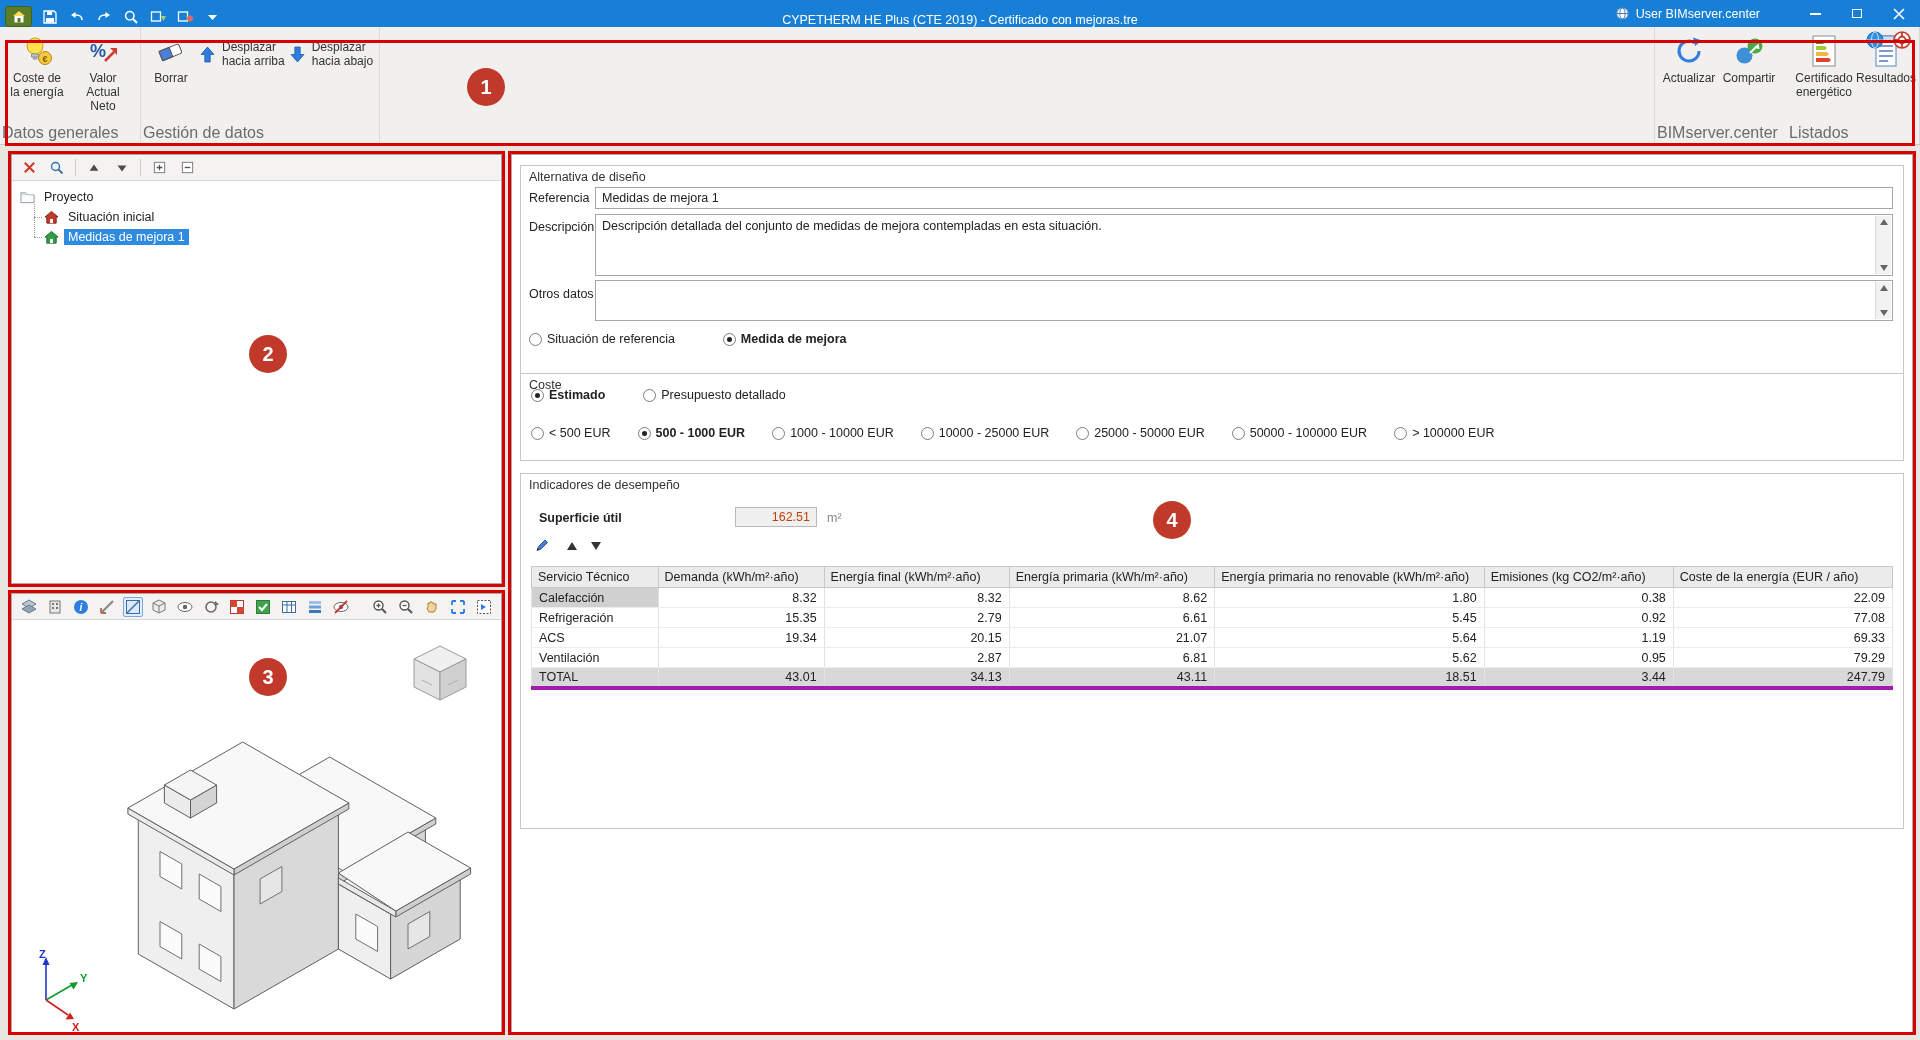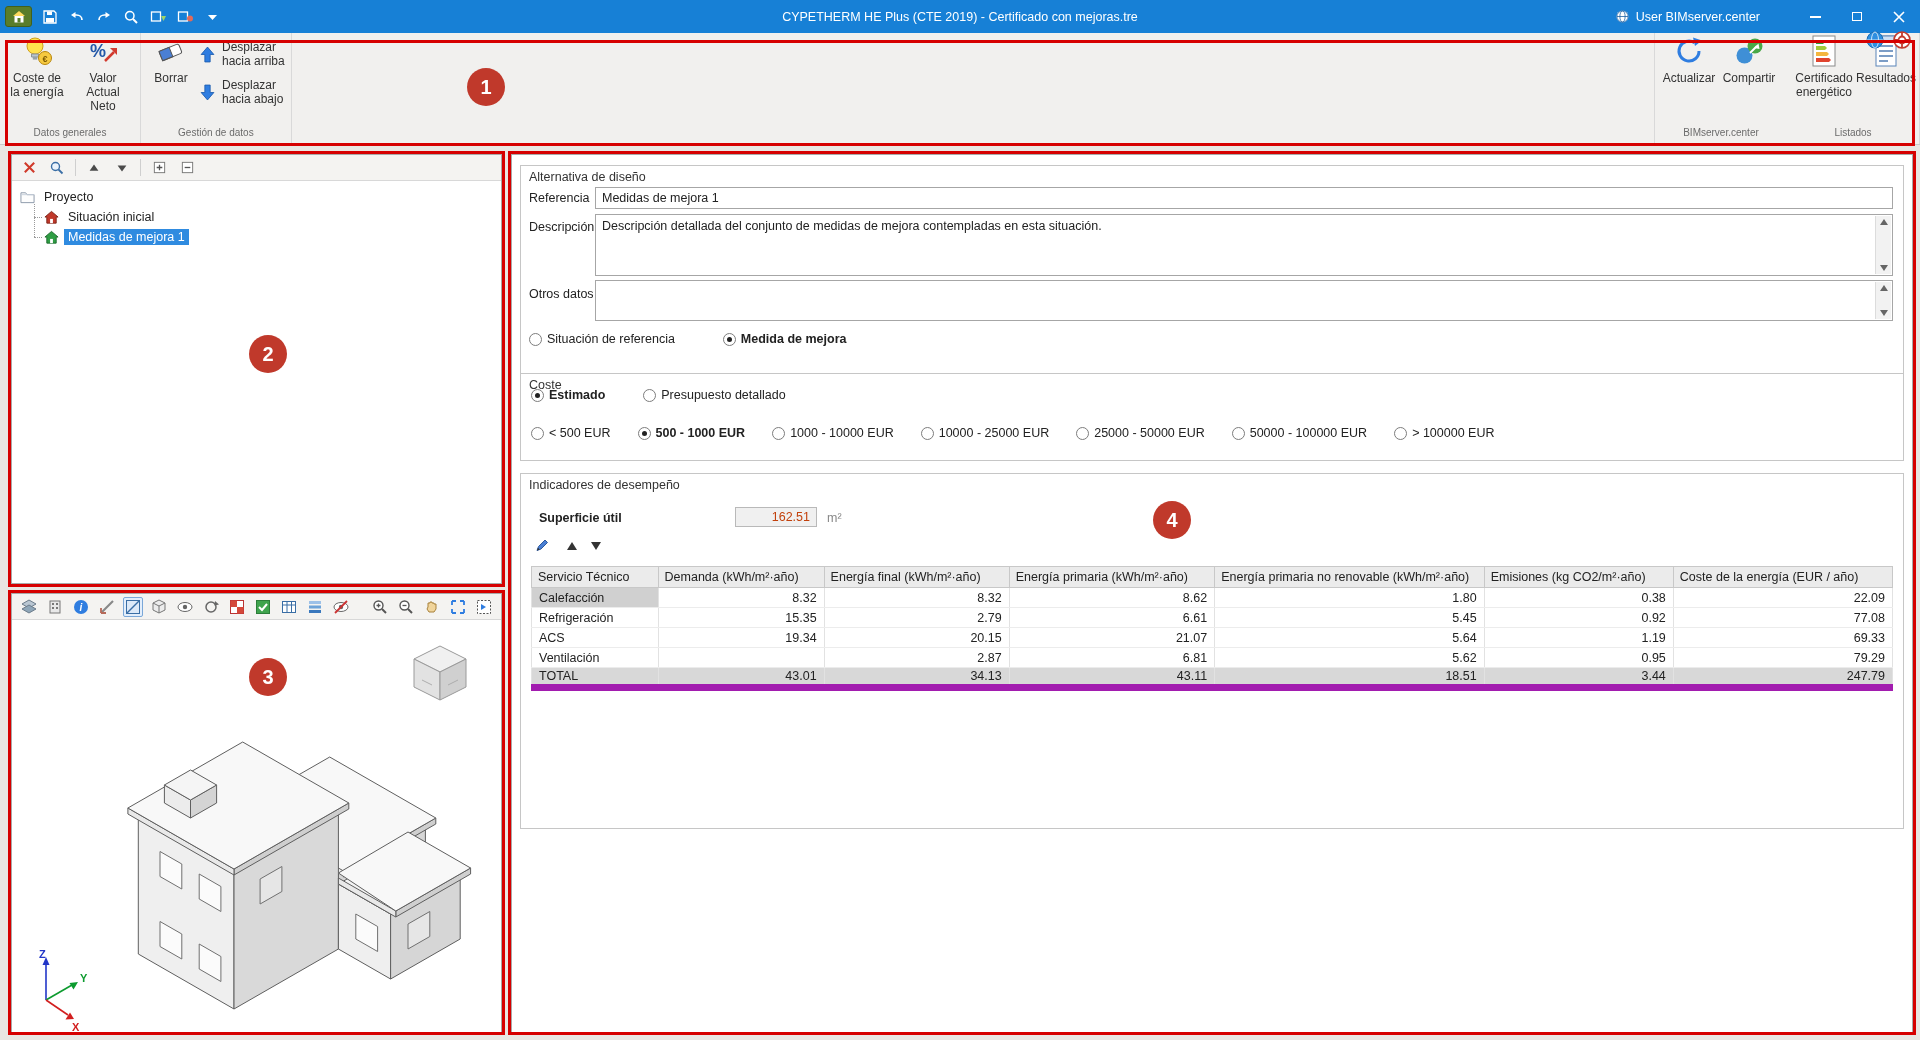--- a/index.html
+++ b/index.html
@@ -1,40 +1,40 @@
 <!DOCTYPE html>
 <html><head>
 <meta charset="utf-8">
 <style>
 *{box-sizing:border-box;margin:0;padding:0}
 html,body{width:1920px;height:1040px;overflow:hidden;background:#e9e6e2;
   font-family:"Liberation Sans","DejaVu Sans",sans-serif;font-size:12.5px;color:#222}
 .app{position:relative;width:1920px;height:1040px}
 
 
-.titlebar{position:absolute;left:0;top:0;width:1920px;height:33px;background:#1780d6;display:flex;align-items:center;color:#fff;z-index:5}
+.titlebar{position:absolute;left:0;top:0;width:1920px;height:27px;background:#1780d6;display:flex;align-items:flex-end;color:#fff;z-index:5}
 .qat{display:flex;align-items:center;gap:9px;padding-left:5px}
 .appbtn{width:27px;height:21px;background:#5a7d2a;border-radius:3px;display:flex;align-items:center;justify-content:center;border:1px solid #41601c}
 .qicon{display:flex;align-items:center;justify-content:center;width:18px;height:18px}
 .title-center{position:absolute;left:300px;right:300px;text-align:center;font-size:12.5px;color:#fff;pointer-events:none}
 .tb-right{margin-left:auto;display:flex;align-items:center;height:100%}
 .userchip{display:flex;align-items:center;gap:6px;margin-right:34px}
 .winbtn{width:42px;height:27px;display:flex;align-items:center;justify-content:center;cursor:default}
 .ic-min{width:11px;height:2px;background:#fff}
 .ic-max{width:10px;height:9px;border:1.5px solid #fff}
 
 
 .ribbon{position:absolute;left:0;top:27px;width:1920px;height:118px;background:#f1f0ee;border-bottom:1px solid #c9c9c9;display:flex;z-index:4}
 .rgroup{display:flex;flex-direction:column;border-right:1px solid #d9d9d9;padding:0 2px}
 .rgroup.rright{border-right:none;border-left:1px solid #d9d9d9;margin-left:auto}
 .rbuttons{flex:1;display:flex;align-items:flex-start;padding:7px 4px 0;gap:4px}
 .rbtn{width:62px;display:flex;flex-direction:column;align-items:center;gap:3px;text-align:center;cursor:default}
 .rlabel{font-size:12px;line-height:1.18;color:#333;white-space:pre-line}
-.rgroup-label{height:20px;text-align:center;font-size:10px;color:#6b6b6b;line-height:18px}
-.rstack{display:flex;flex-direction:column;gap:4px;padding-top:3px}
+.rgroup-label{height:20px;text-align:left;font-size:16px;color:#6b6b6b;line-height:18px}
+.rstack{display:flex;flex-direction:row;gap:4px;padding-top:3px}
 .rsmall{display:flex;align-items:center;gap:6px;height:34px}
 .ribbon-corner{position:absolute;right:8px;top:30px;display:flex;gap:7px;z-index:6}
 
 
 .panel{position:absolute;background:#fff;border:1px solid #a9a9a9;overflow:hidden}
 .tree-panel{left:11px;top:154px;width:491px;height:430px}
 .view-panel{left:11px;top:593px;width:491px;height:440px}
 .right-panel{left:511px;top:154px;width:1402px;height:879px}
 .ptoolbar{height:26px;background:#f4f3f1;border-bottom:1px solid #d8d8d8;display:flex;align-items:center;gap:8px;padding:0 7px}
 .tsep{width:1px;height:17px;background:#cfcfcf}
@@ -72,21 +72,21 @@
 .sunken{position:absolute;background:#f0f0f0;border:1px solid #b9b9b9;display:flex;align-items:center;justify-content:flex-end;padding:0 6px;color:#c2410c}
 .mini-tri-up{width:0;height:0;border-left:5px solid transparent;border-right:5px solid transparent;border-bottom:8px solid #333}
 .mini-tri-down{width:0;height:0;border-left:5px solid transparent;border-right:5px solid transparent;border-top:8px solid #333}
 
 
 .tblwrap{position:absolute;left:10px;right:10px;top:92px}
 .tbl{border-collapse:collapse;table-layout:fixed;width:100%;font-size:12.5px;border:1px solid #9f9f9f}
 .tbl th{background:#ebebeb;font-weight:normal;border:1px solid #c8c8c8;height:21px;padding:0 6px;overflow:hidden;white-space:nowrap;text-align:left}
 .tbl td{border-left:1px solid #e2e2e2;border-right:1px solid #e2e2e2;border-bottom:1px solid #ececec;height:20px;padding:0 7px;white-space:nowrap;overflow:hidden}
 .tbl td.num{text-align:right}
-.tbl tr.total td{background:#d8d8d8;border-bottom:7px solid #a21caf;border-top:1px solid #bdbdbd}
+.tbl tr.total td{background:#d8d8d8;border-bottom:4px solid #a21caf;border-top:1px solid #bdbdbd}
 .tbl td.focus{background:#d0d0d0}
 
 
 .ann-rect{position:absolute;border:3px solid #d60000;pointer-events:none;z-index:40}
 .badge{position:absolute;width:38px;height:38px;border-radius:50%;background:#c0392b;color:#fff;display:flex;align-items:center;justify-content:center;font-size:20px;font-weight:bold;z-index:41;pointer-events:none}
 </style>
 </head>
 <body>
 
 <div class="app">

